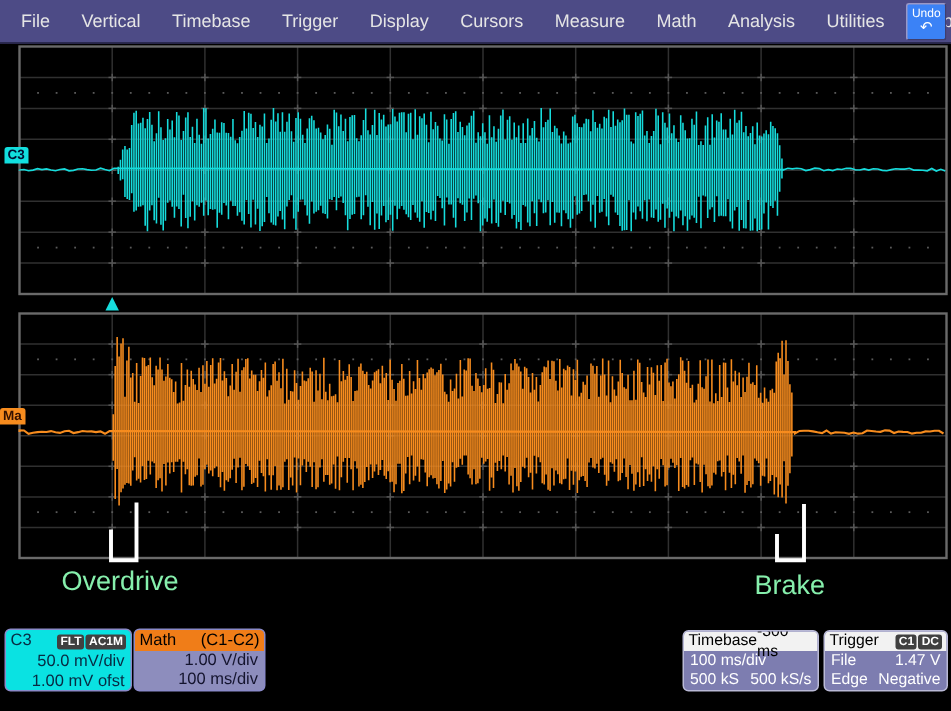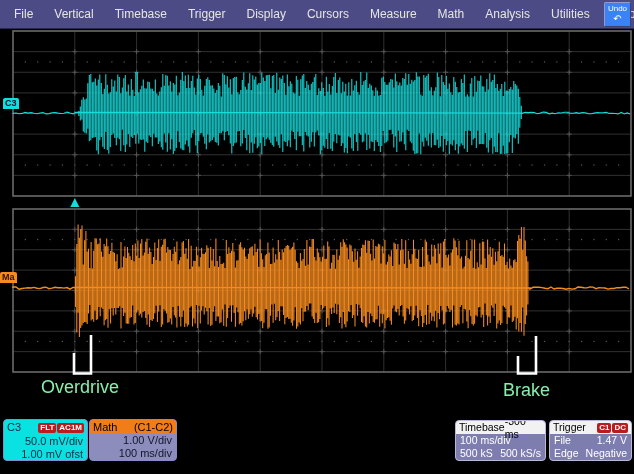--- a/index.html
+++ b/index.html
@@ -32,21 +32,21 @@
   .tab-ma{left:0px;top:272px;background:#f78c1e;color:#310;}
   
   .anno{position:absolute;color:#86efac;font-size:18px;}
   .anno-overdrive{left:41px;top:377px;}
   .anno-brake{left:503px;top:380px;}
   
   .dbox{position:absolute;box-sizing:border-box;border-radius:4px;font-size:11px;overflow:hidden;}
   .dbox .hdr{display:flex;justify-content:space-between;align-items:center;
     padding:0 3px;height:14px;line-height:14px;}
   .dbox .row{display:flex;justify-content:space-between;padding:0 4px;line-height:13px;}
-  .badge{background:#b91c1c;color:#fff;font-size:8px;font-weight:bold;
+  .badge{background:#404040;color:#fff;font-size:8px;font-weight:bold;
     border-radius:2px;padding:0 2px;line-height:10px;display:inline-block;}
   .box-c3{left:3px;top:419px;width:85px;height:42px;background:#0ae2e2;
     border:1px solid #8a8ac8;color:#082a42;}
   .box-c3 .hdr{height:15px;line-height:15px;}
   .box-c3 .title{font-size:11px;}
   .box-c3 .row{justify-content:flex-end;}
   .box-math{left:89px;top:419px;width:88px;height:42px;background:#8d8dbd;
     border:1px solid #8a8ac8;color:#14142e;}
   .box-math .hdr{background:#f07d18;color:#000;}
   .box-math .row{justify-content:flex-end;align-items:flex-end;}

